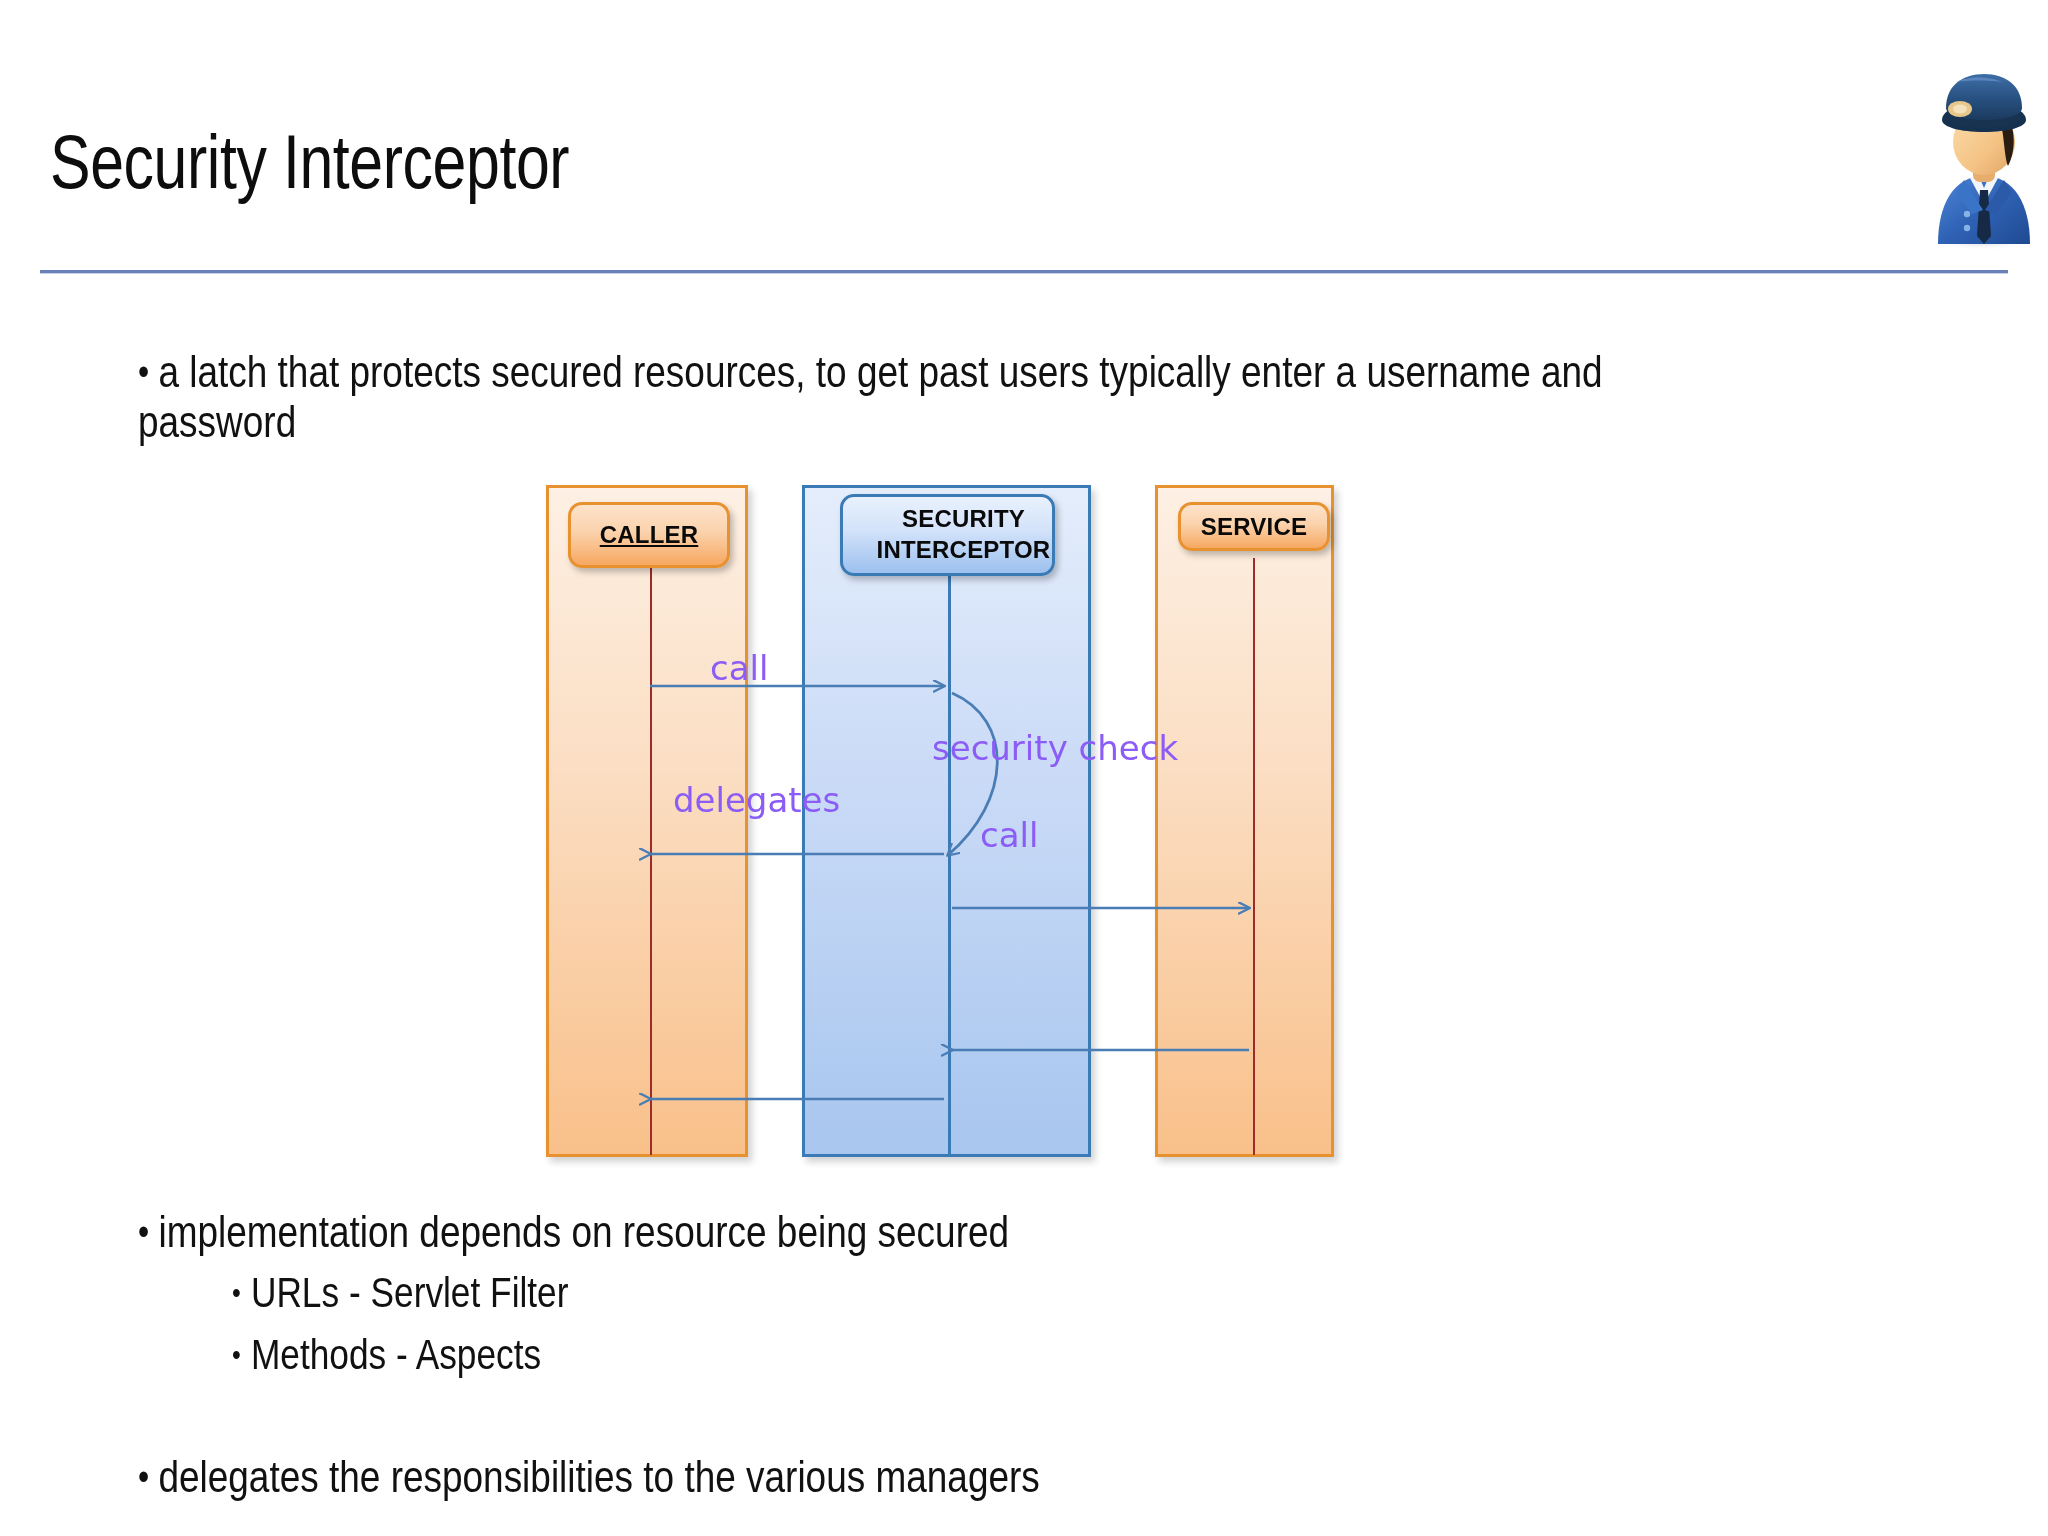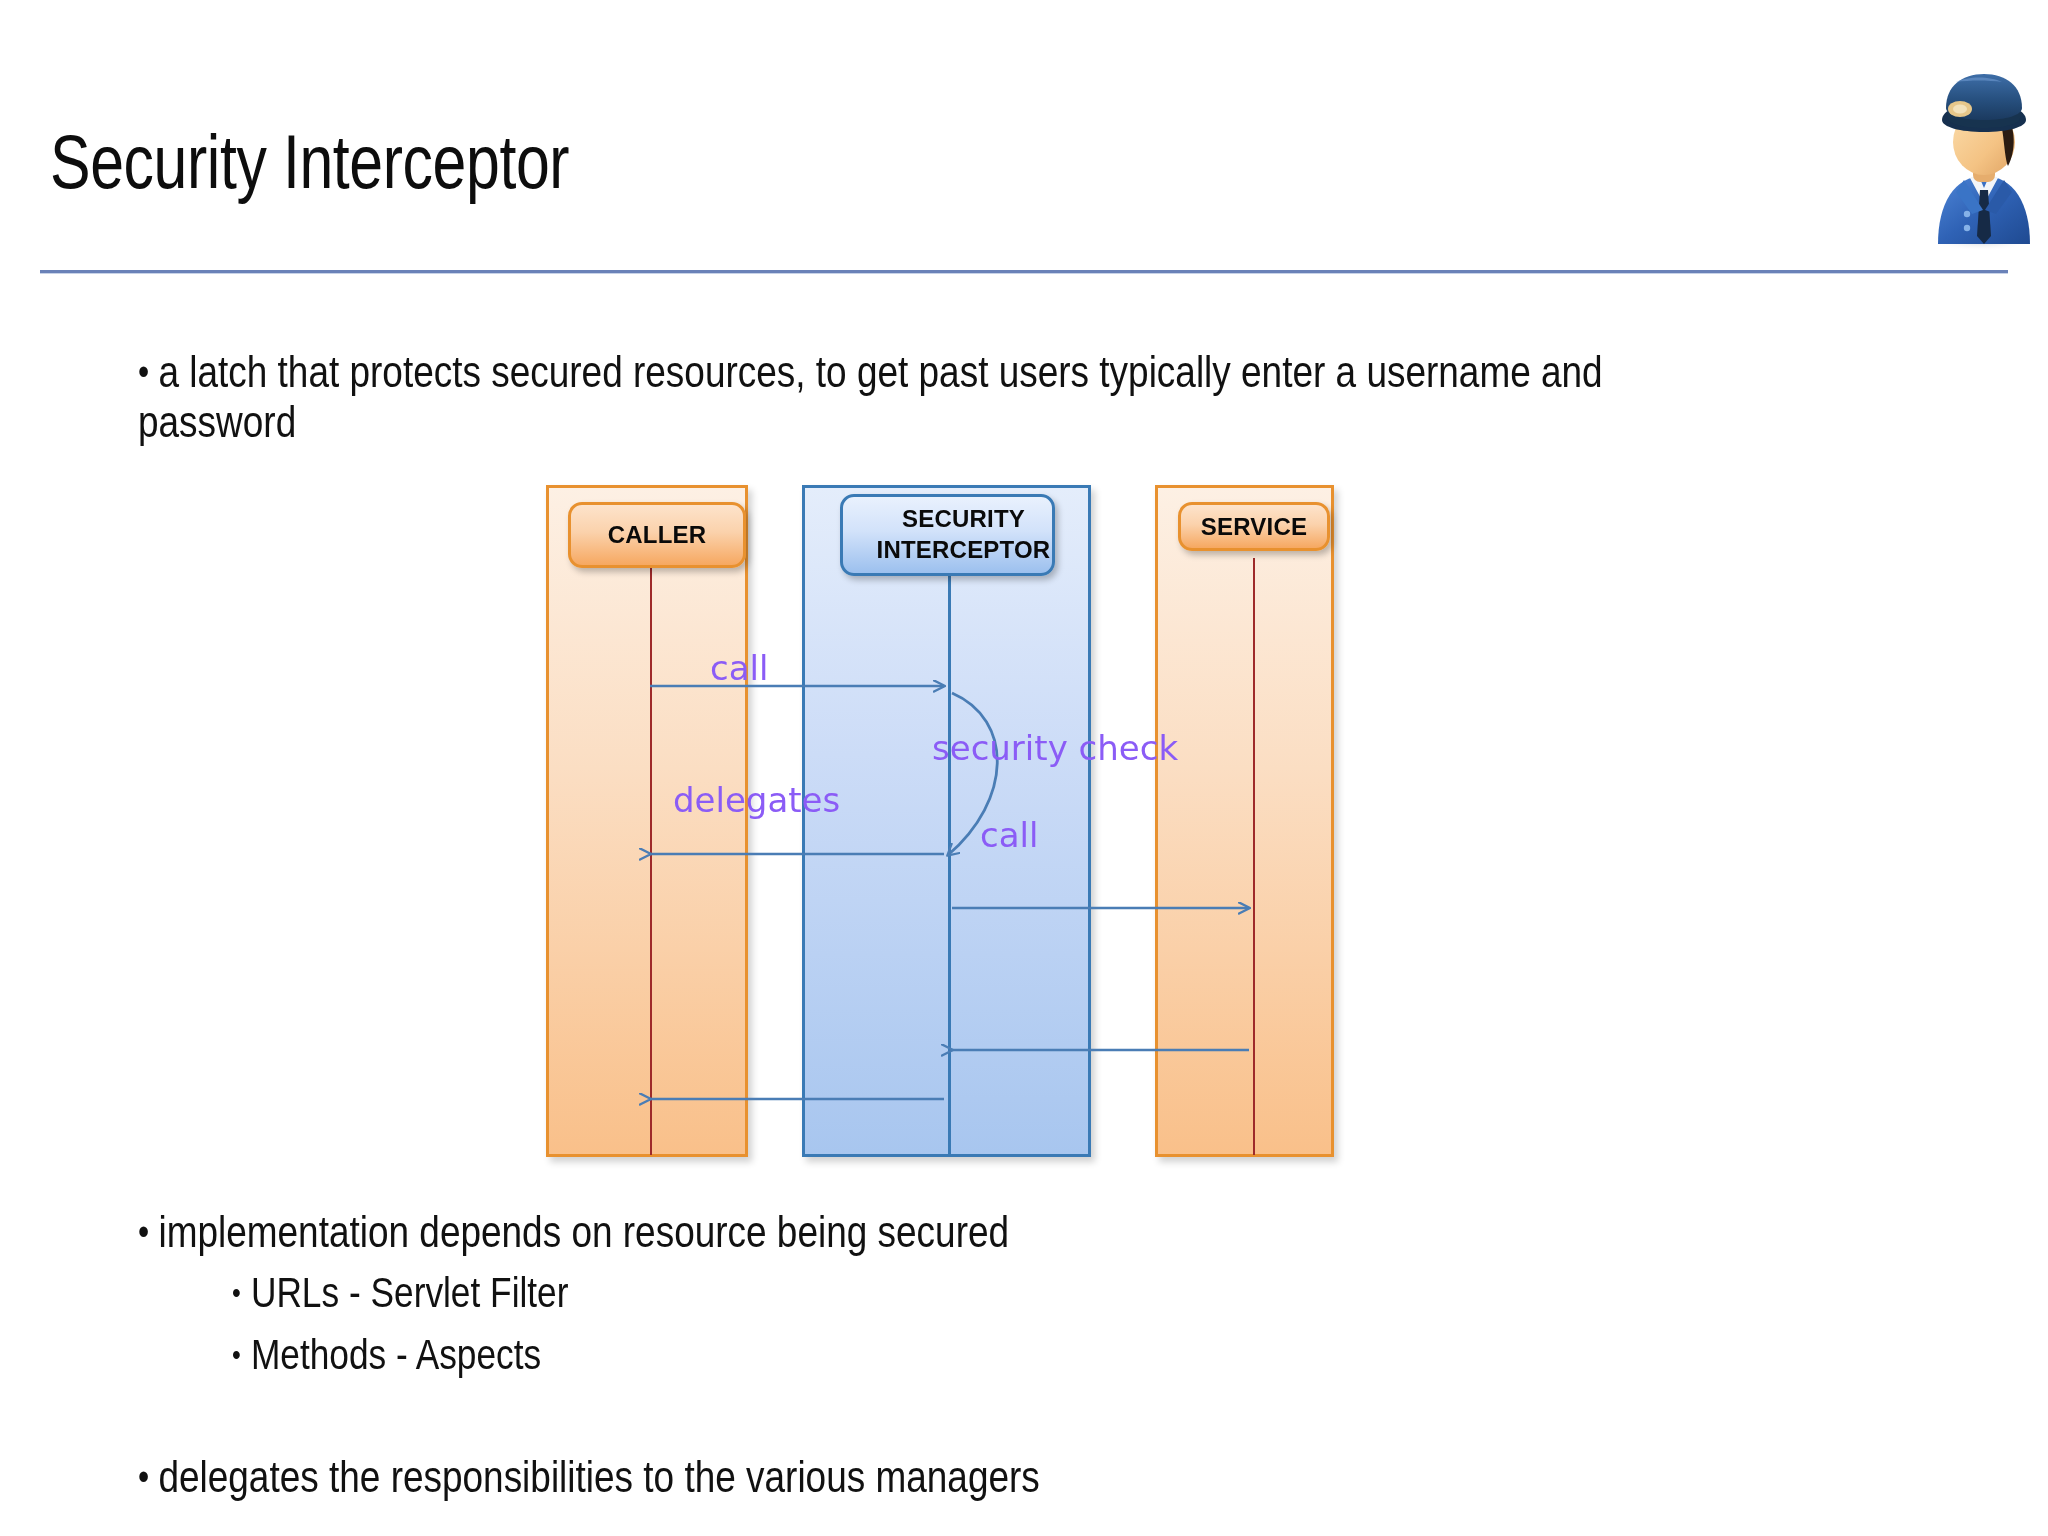--- a/index.html
+++ b/index.html
@@ -133,22 +133,23 @@
   .hdr-orange {
     background: linear-gradient(180deg, #fde3cb 0%, #fbd2ac 45%, #f6a861 100%);
     border: 3px solid #e8912f;
   }
   .hdr-blue {
     background: linear-gradient(180deg, #e9f1fd 0%, #d2e2fa 45%, #9cc0ee 100%);
     border: 3px solid #3a7ab5;
     padding-left: 32px;
   }
   #hdr-caller {
-    left: 28px; top: 22px; width: 178px; height: 66px;
+    left: 28px; top: 22px; width: 162px; height: 66px;
     font-size: 24px;
+    text-decoration: underline;
   }
   #hdr-intercep {
     left: 300px; top: 14px; width: 215px; height: 82px;
     font-size: 24px; line-height: 1.28; flex-direction: column;
   }
   #hdr-service {
     left: 638px; top: 22px; width: 152px; height: 49px;
     font-size: 24px;
   }
 

